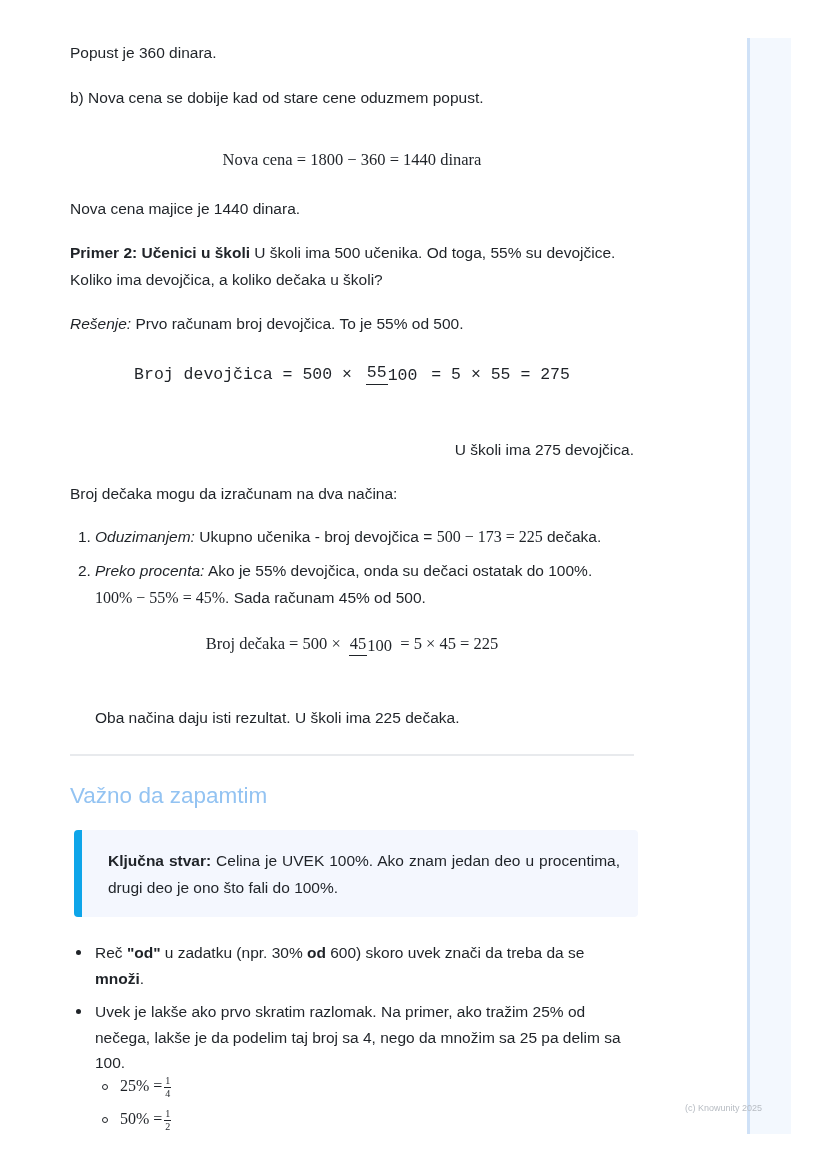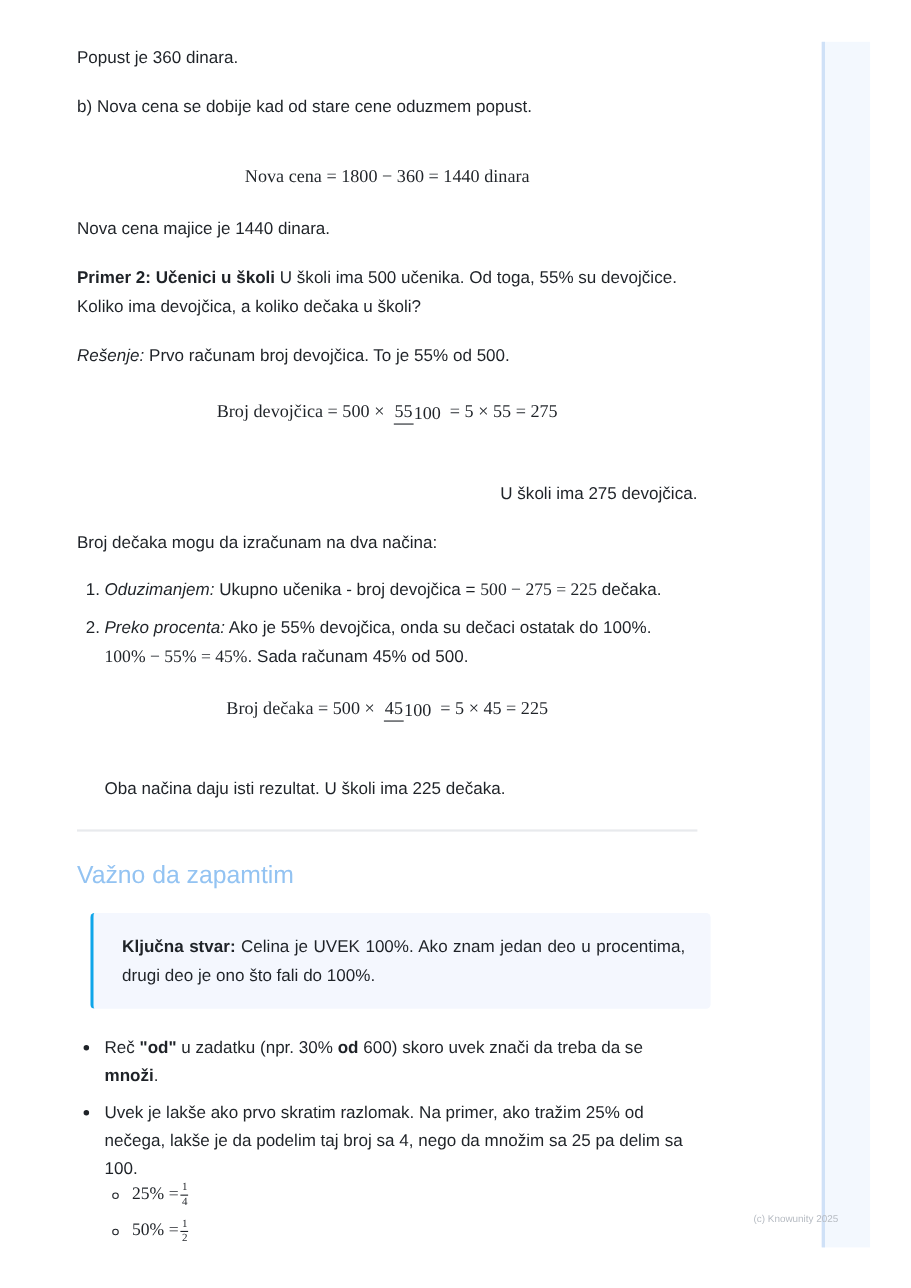--- a/index.html
+++ b/index.html
@@ -34,23 +34,23 @@
     .sfrac .den { padding-top: 1px; }
     .ol-item { position: absolute; left: 8px; width: 556px; line-height: 27px; }
     .ol-item .mk { position: absolute; left: 0; top: 0; }
     .ol-item .tx { position: absolute; left: 17px; width: 540px; }
     .divider { position: absolute; left: 0; width: 564px; height: 2px; background: #e8eaed; }
     .h2 {
       position: absolute; left: 0; font-size: 22.5px; font-weight: normal;
       color: #93c3f2; line-height: 30px; margin: 0;
     }
     .callout {
-      position: absolute; left: 12px; width: 564px; height: 87px;
+      position: absolute; left: 4px; width: 564px; height: 87px;
       background: #f4f7fe; border-radius: 4px; box-sizing: border-box;
-      border-left: 3px solid #0ea5e9;
+      border-left: 8px solid #0ea5e9;
     }
     .callout .ct {
       position: absolute; left: 26px; top: 17px; width: 512px; line-height: 27px;
       text-align: justify;
     }
     .bul { position: absolute; left: 6px; width: 558px; line-height: 25.5px; }
     .bul .dot {
       position: absolute; left: 0; top: 10px; width: 5px; height: 5px;
       border-radius: 50%; background: #1f2328;
     }
@@ -82,36 +82,36 @@
   <p class="p" style="top:84px;">b) Nova cena se dobije kad od stare cene oduzmem popust.</p>
 
   <div class="eq" style="top:150px;">Nova cena = 1800 − 360 = 1440 dinara</div>
 
   <p class="p" style="top:195px;">Nova cena majice je 1440 dinara.</p>
 
   <p class="p" style="top:239px;"><b>Primer 2: Učenici u školi</b><span> U školi ima 500 učenika. Od toga, 55% su devojčice. Koliko ima devojčica, a koliko dečaka u školi?</span></p>
 
   <p class="p" style="top:310px;"><i>Rešenje:</i><span> Prvo računam broj devojčica. To je 55% od 500.</span></p>
 
-  <div class="eq" style="top:364px;">
+  <div class="eq" style="top:364px;font-family:Liberation Mono, monospace;">
     <span>Broj devojčica = 500 ×</span>
     <span class="frac">
         <span class="num">55</span>
         <span class="den">100</span>
       </span>
     <span>= 5 × 55 = 275</span>
   </div>
 
   <p class="p" style="top:436px;text-align:right;">U školi ima 275 devojčica.</p>
 
   <p class="p" style="top:480px;">Broj dečaka mogu da izračunam na dva načina:</p>
 
   <div class="ol-item" style="top:523px;">
     <span class="mk">1.</span>
-    <span class="tx"><i>Oduzimanjem:</i><span> Ukupno učenika - broj devojčica = </span><span class="math">500 − 275 = 225</span><span> dečaka.</span></span>
+    <span class="tx"><i>Oduzimanjem:</i><span> Ukupno učenika - broj devojčica = </span><span class="math">500 − 173 = 225</span><span> dečaka.</span></span>
   </div>
 
   <div class="ol-item" style="top:557px;">
     <span class="mk">2.</span>
     <span class="tx"><i>Preko procenta:</i><span> Ako je 55% devojčica, onda su dečaci ostatak do 100%.</span><br><span class="math">100% − 55% = 45%</span><span>. Sada računam 45% od 500.</span></span>
   </div>
 
   <div class="eq" style="top:634px;">
     <span>Broj dečaka = 500 ×</span>
     <span class="frac">

